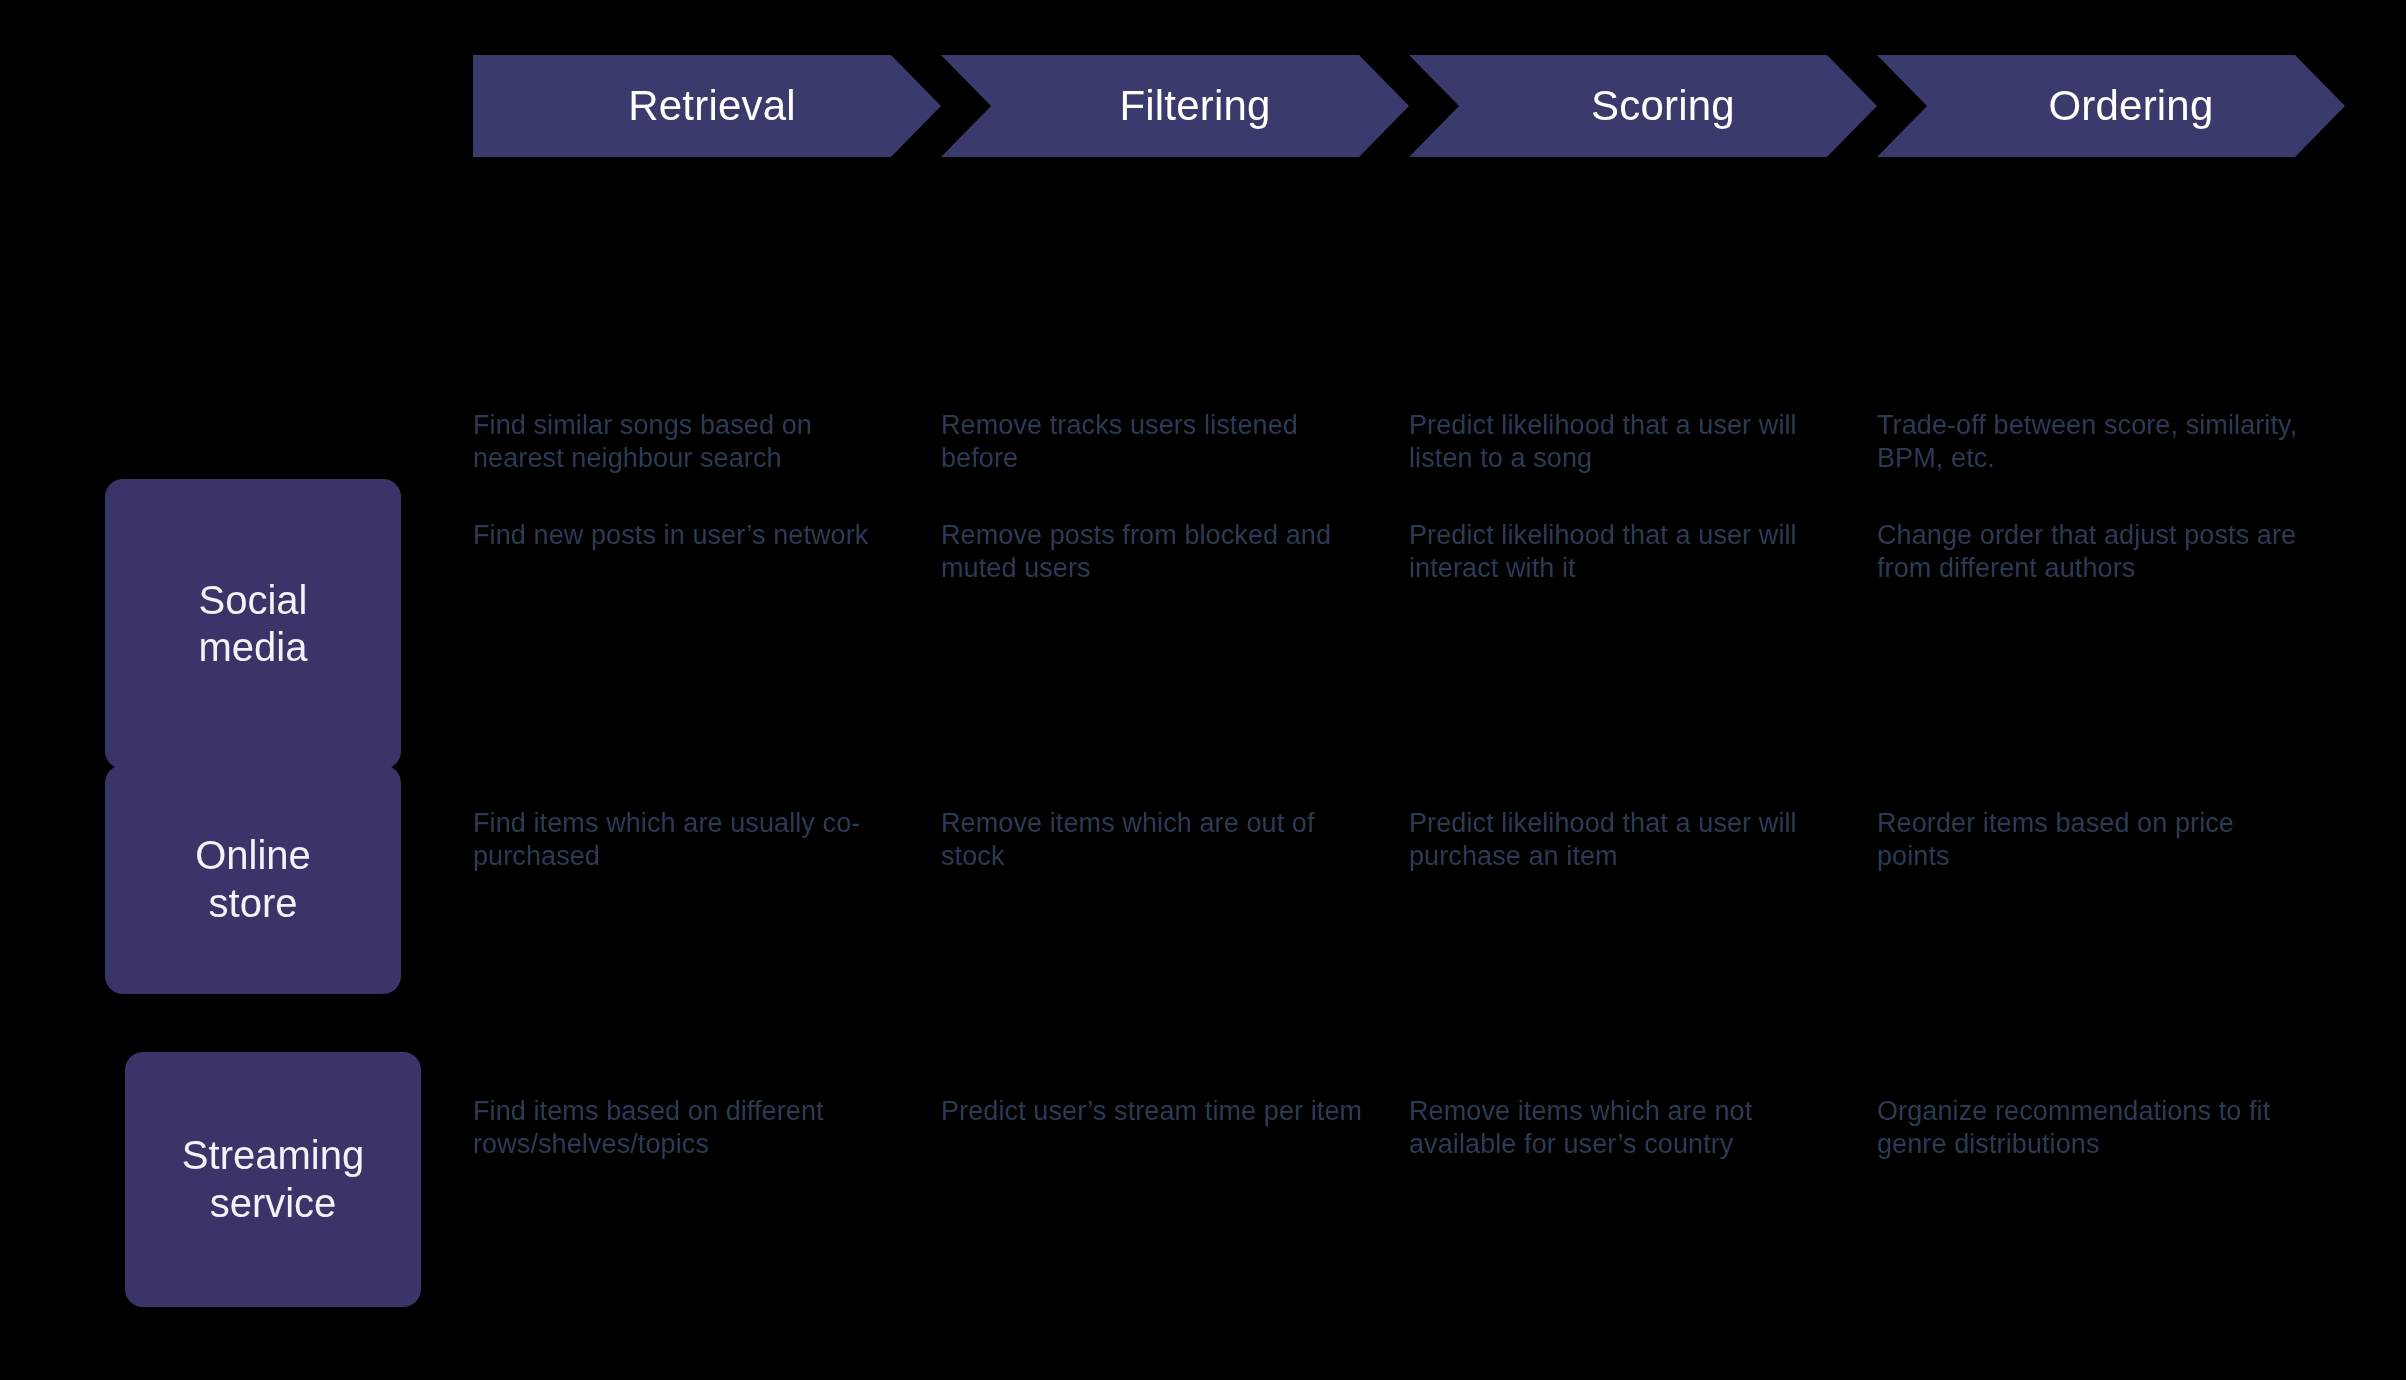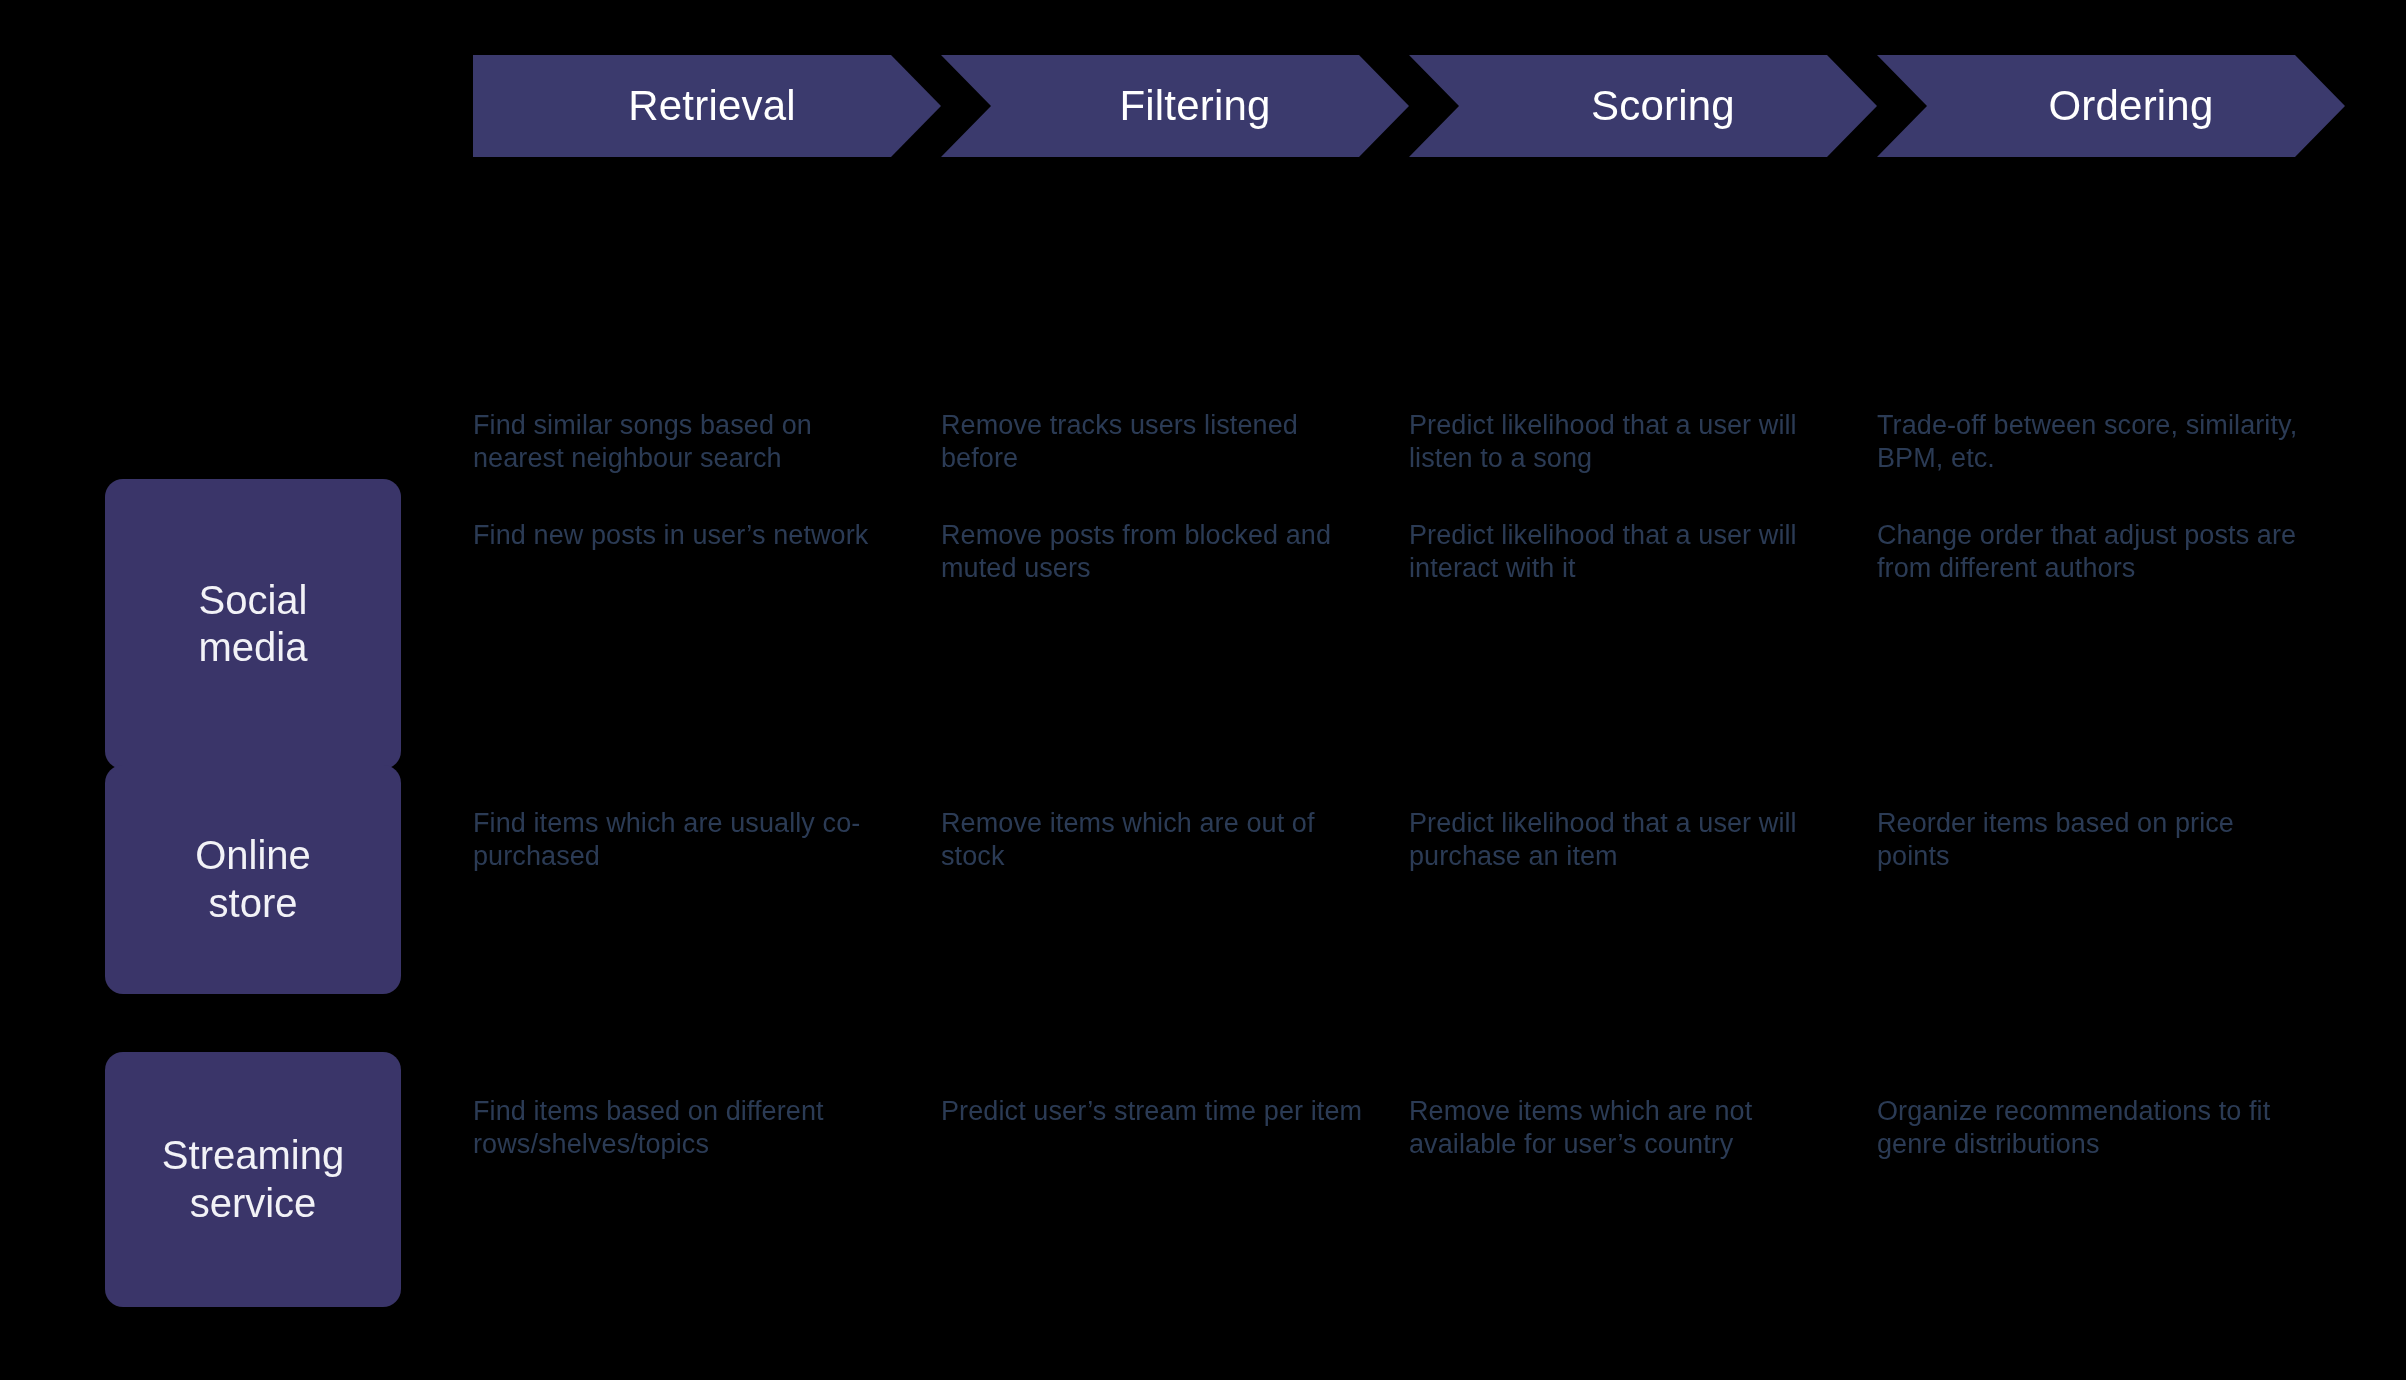--- a/index.html
+++ b/index.html
@@ -112,21 +112,21 @@
 
   
   #row-0 { height: 290px; align-items: flex-end; }
   #row-1 { height: 290px; }
   #row-2 { height: 290px; }
   #row-3 { height: 300px; }
 
   #row-0 .use-case-card { top: 6px;  height: 255px; }
   #row-1 .use-case-card { top: 4px;  height: 290px; }
   #row-2 .use-case-card { top: 0px;  height: 229px; }
-  #row-3 .use-case-card { top: -3px; height: 255px; }
+  #row-3 .use-case-card { top: -3px; height: 255px; margin-left: 20px; }
 
   #row-0 .cell { padding-top: 52px; }
   #row-1 .cell { padding-top: 44px; }
   #row-2 .cell { padding-top: 42px; }
   #row-3 .cell { padding-top: 40px; }
 </style>
 </head>
 <body>
 
 <div id="board">

